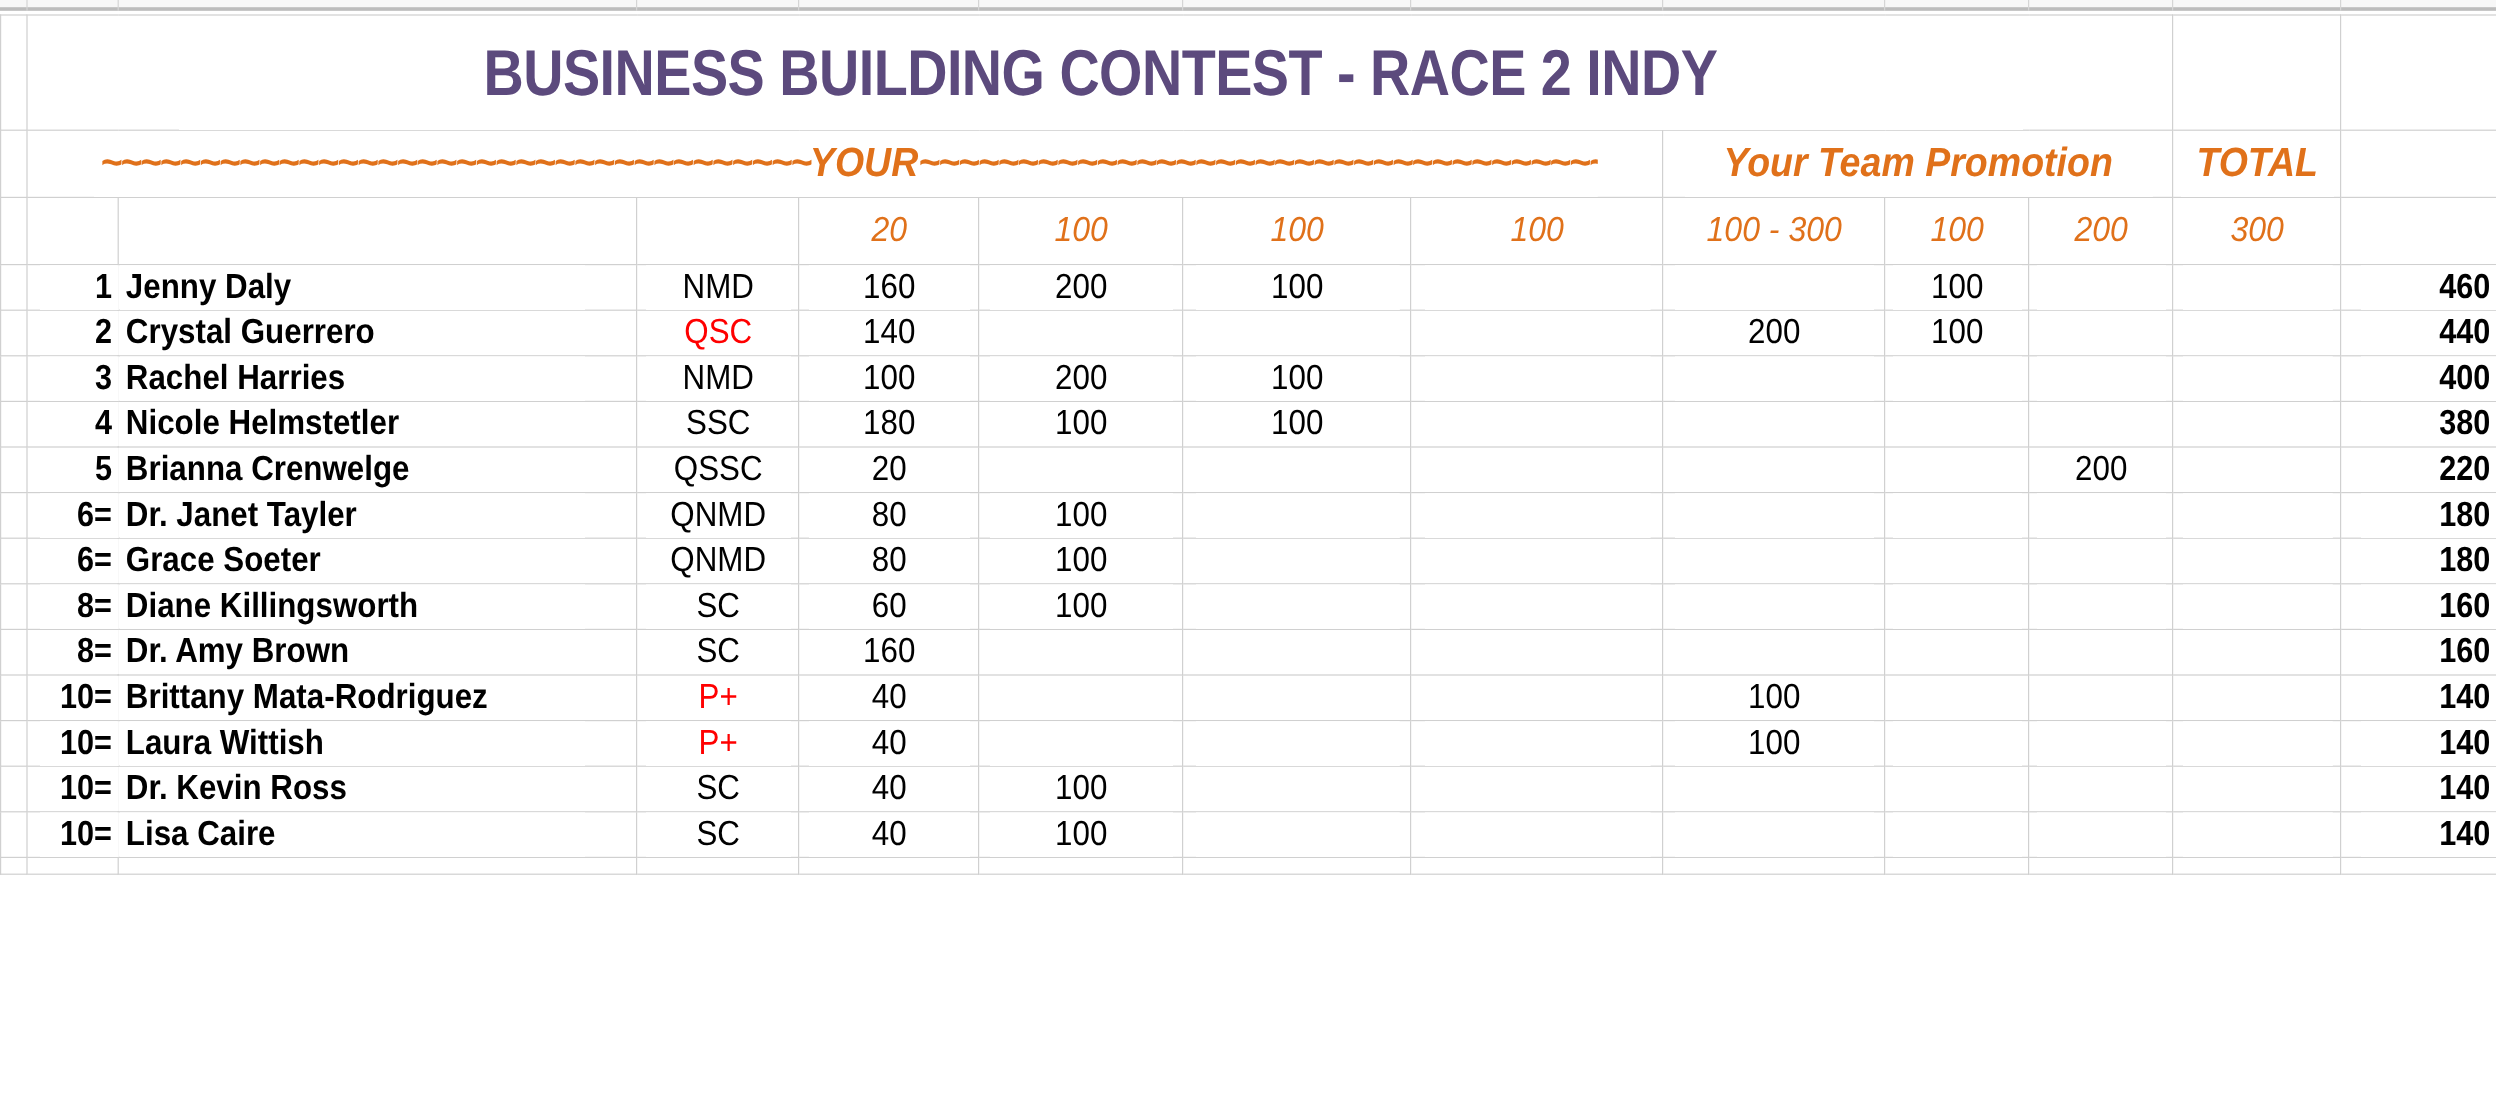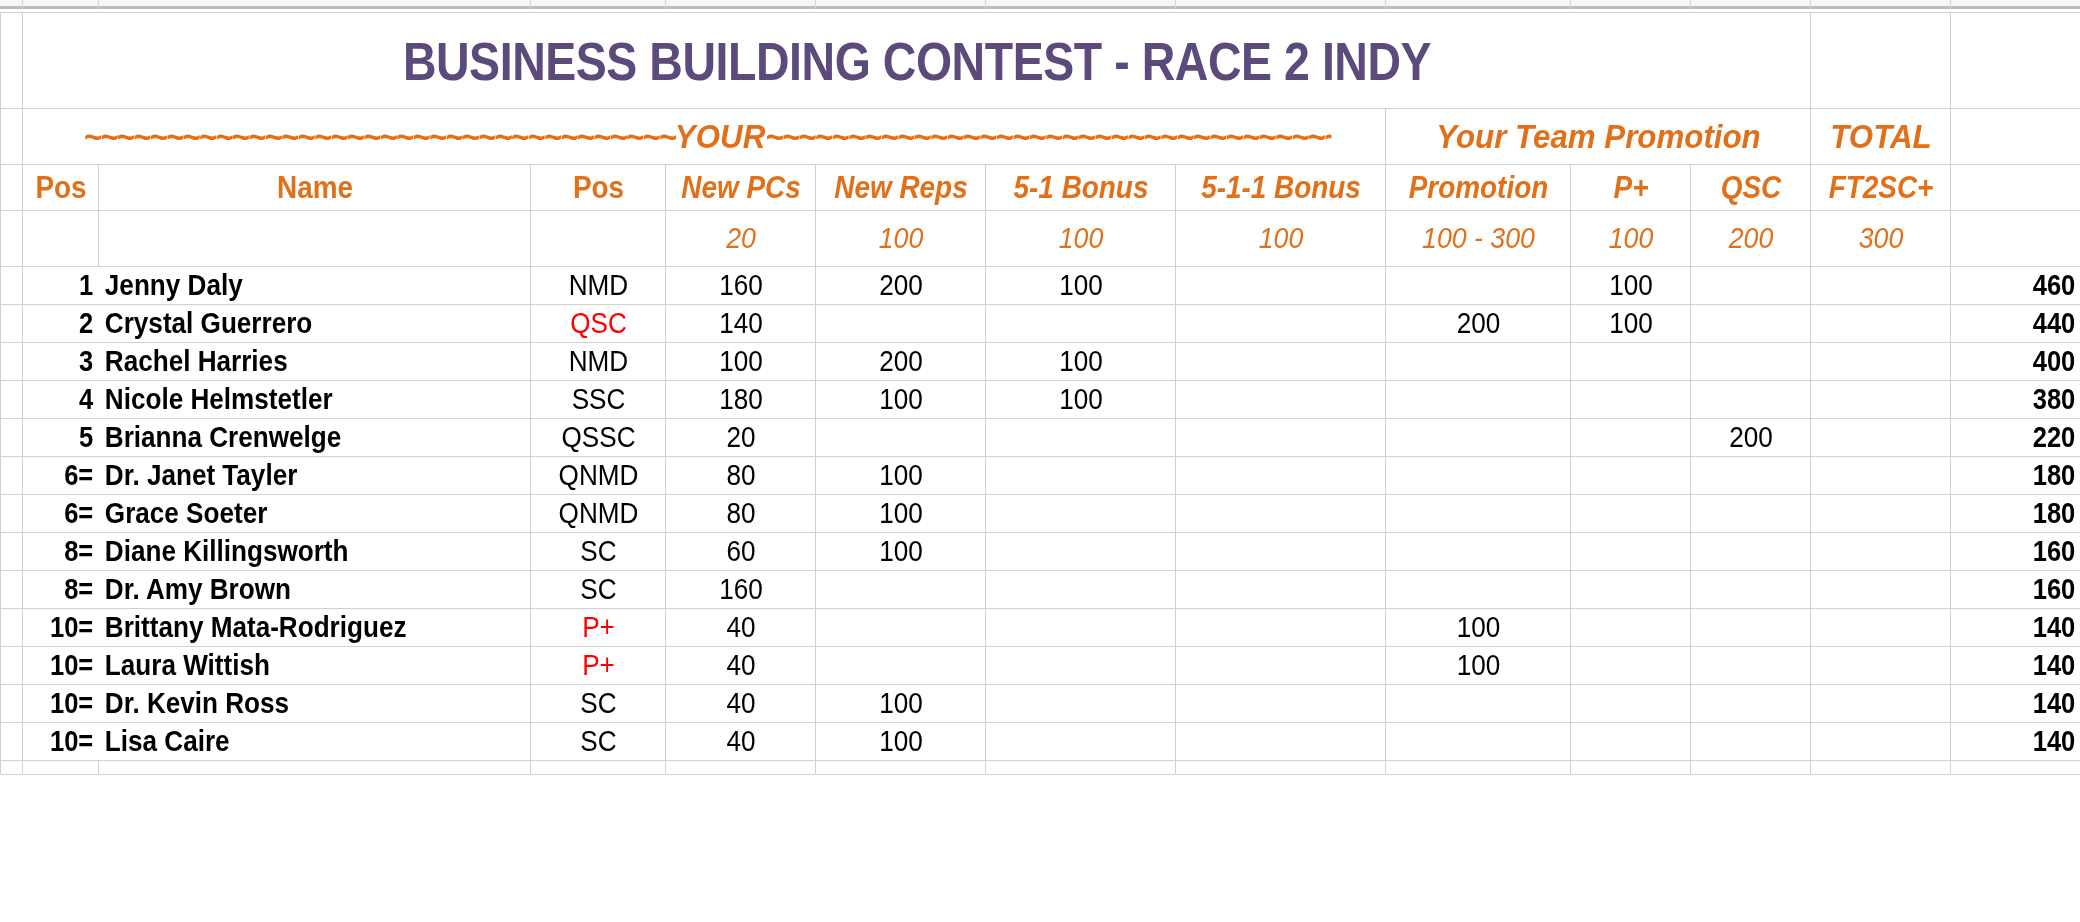--- a/index.html
+++ b/index.html
@@ -213,35 +213,20 @@
       <tr class="r-group">
         <td class="blank"></td>
         <td class="grouphdr" colspan="7">
           <span class="tilde-l">~~~~~~~~~~~~~~~~~~~~~~~~~~~~~~~~~~~~</span><span>YOUR</span><span class="tilde-r">~~~~~~~~~~~~~~~~~~~~~~~~~~~~~~~~~~~~~~~~~~~~~~~</span>
         </td>
         <td class="grouphdr" colspan="3">Your Team Promotion</td>
         <td class="grouphdr">TOTAL</td>
         <td class="blank"></td>
       </tr>
 
-      <tr class="r-head">
-        <td class="blank"></td>
-        <td class="colhdr">Pos</td>
-        <td class="colhdr">Name</td>
-        <td class="colhdr">Pos</td>
-        <td class="colhdr ital">New PCs</td>
-        <td class="colhdr ital">New Reps</td>
-        <td class="colhdr ital">5-1 Bonus</td>
-        <td class="colhdr ital">5-1-1 Bonus</td>
-        <td class="colhdr ital">Promotion</td>
-        <td class="colhdr ital">P+</td>
-        <td class="colhdr ital">QSC</td>
-        <td class="colhdr ital">FT2SC+</td>
-        <td class="colhdr"></td>
-      </tr>
 
       <tr class="r-pts">
         <td class="blank"></td>
         <td class="pts"></td>
         <td class="pts"></td>
         <td class="pts"></td>
         <td class="pts">20</td>
         <td class="pts">100</td>
         <td class="pts">100</td>
         <td class="pts">100</td>

